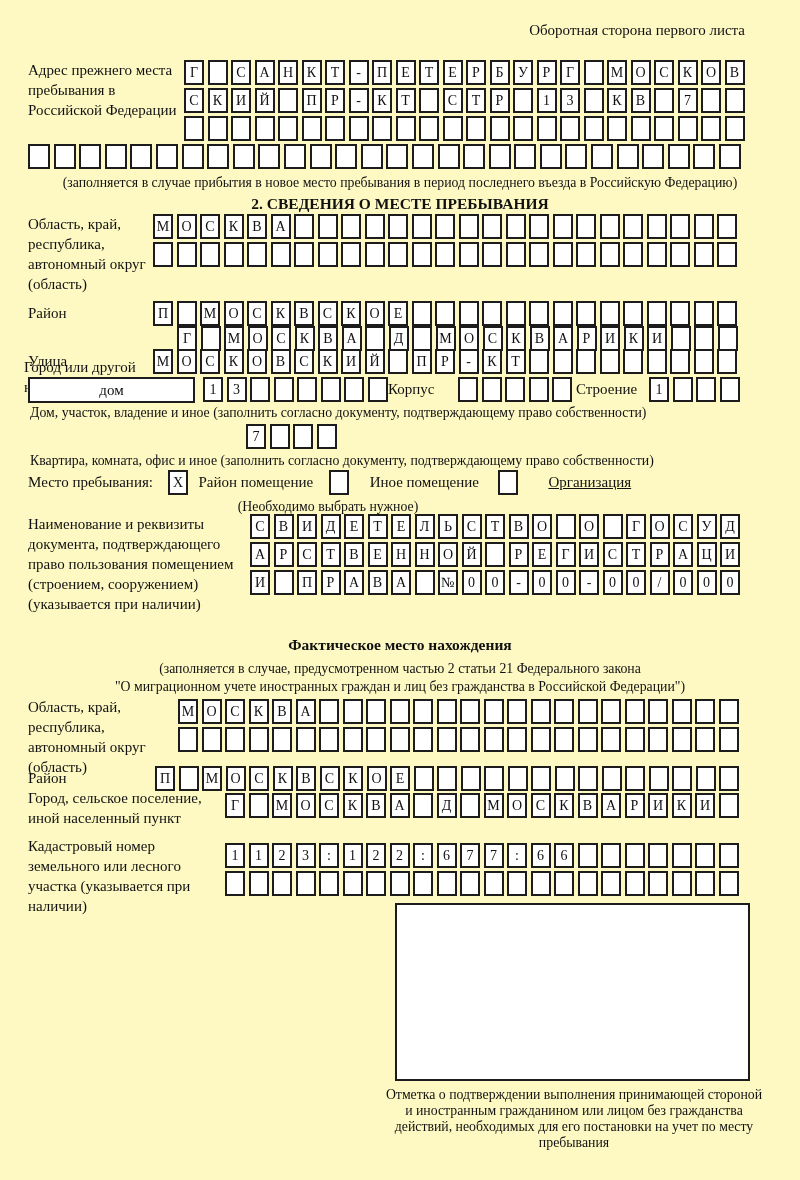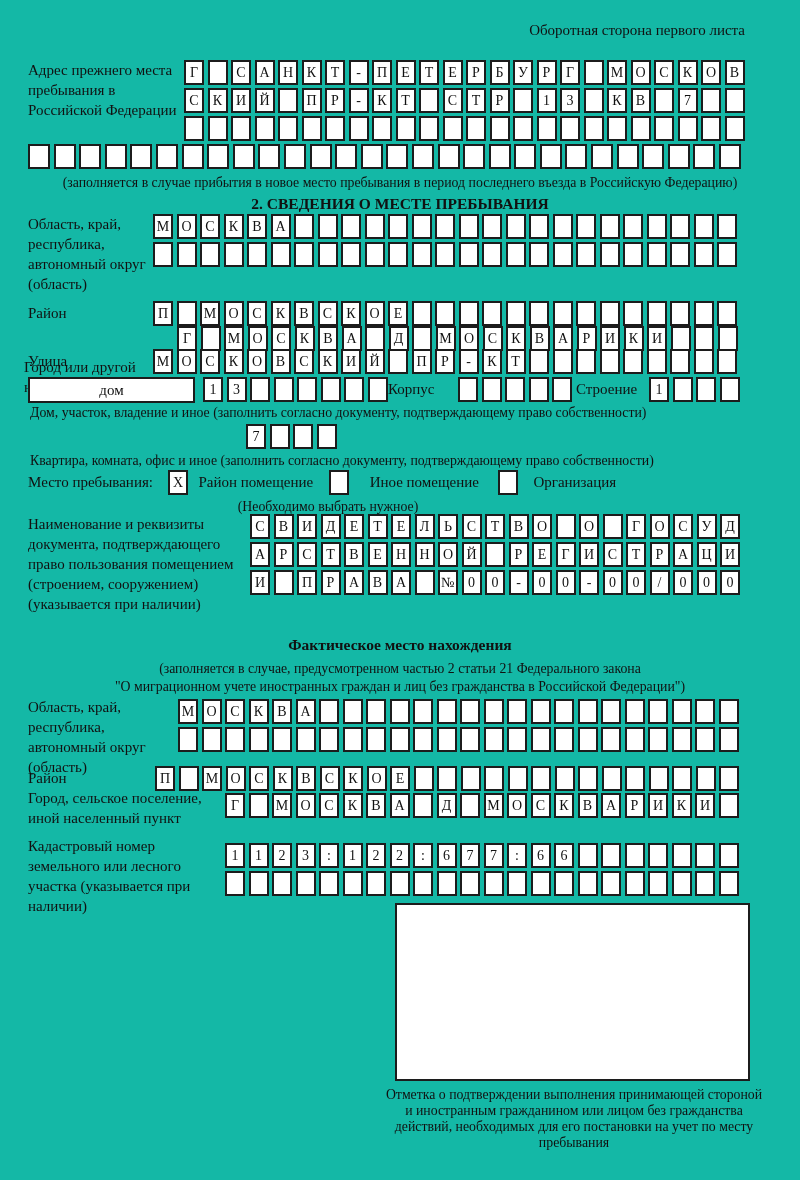--- a/index.html
+++ b/index.html
@@ -1,17 +1,17 @@
 <!DOCTYPE html>
 <html><head>
 <meta charset="utf-8">
 <style>
   html,body{margin:0;padding:0;background:#fff;}
   .sheet{
-    position:relative;width:800px;height:1180px;background:#14b8a6;overflow:hidden;
+    position:relative;width:800px;height:1180px;background:#fef9c3;overflow:hidden;
     font-family:"Liberation Serif","DejaVu Serif",serif;color:#111;
   }
   .abs{position:absolute;}
   .lbl{position:absolute;font-size:15px;line-height:20px;color:#111;}
   .note{position:absolute;font-size:13.8px;line-height:17px;color:#111;}
   .center{text-align:center;}
   .title{position:absolute;left:0;width:800px;text-align:center;font-weight:bold;font-size:15.5px;color:#111;}
   .cellrow{position:absolute;display:flex;align-items:flex-start;}
   .cellrow-inline{display:flex;align-items:flex-start;}
   .cell{
@@ -333,21 +333,21 @@
         <span class="cell">X</span>
       </span>
     <span class="inline-lbl" style="margin-left:7px;">Район помещение</span>
     <span class="cellrow-inline" style="margin-left:16px;">
         <span class="cell"></span>
       </span>
     <span class="inline-lbl" style="margin-left:17px;">Иное помещение</span>
     <span class="cellrow-inline" style="margin-left:19px;">
         <span class="cell"></span>
       </span>
-    <span class="inline-lbl" style="margin-left:12px;">Организация</span>
+    <span class="inline-lbl" style="margin-left:27px;text-decoration:underline;">Организация</span>
   </div>
   <div class="note center" style="left:128px;top:498px;width:400px;">(Необходимо выбрать нужное)</div>
 
   <div class="lbl" style="left:28px;top:514px;width:226px;">Наименование и реквизиты документа, подтверждающего право пользования помещением (строением, сооружением) (указывается при наличии)</div>
   <div class="cellrow" style="left:250px;top:514px;">
       <span class="cell">С</span>
       <span class="cell">В</span>
       <span class="cell">И</span>
       <span class="cell">Д</span>
       <span class="cell">Е</span>

